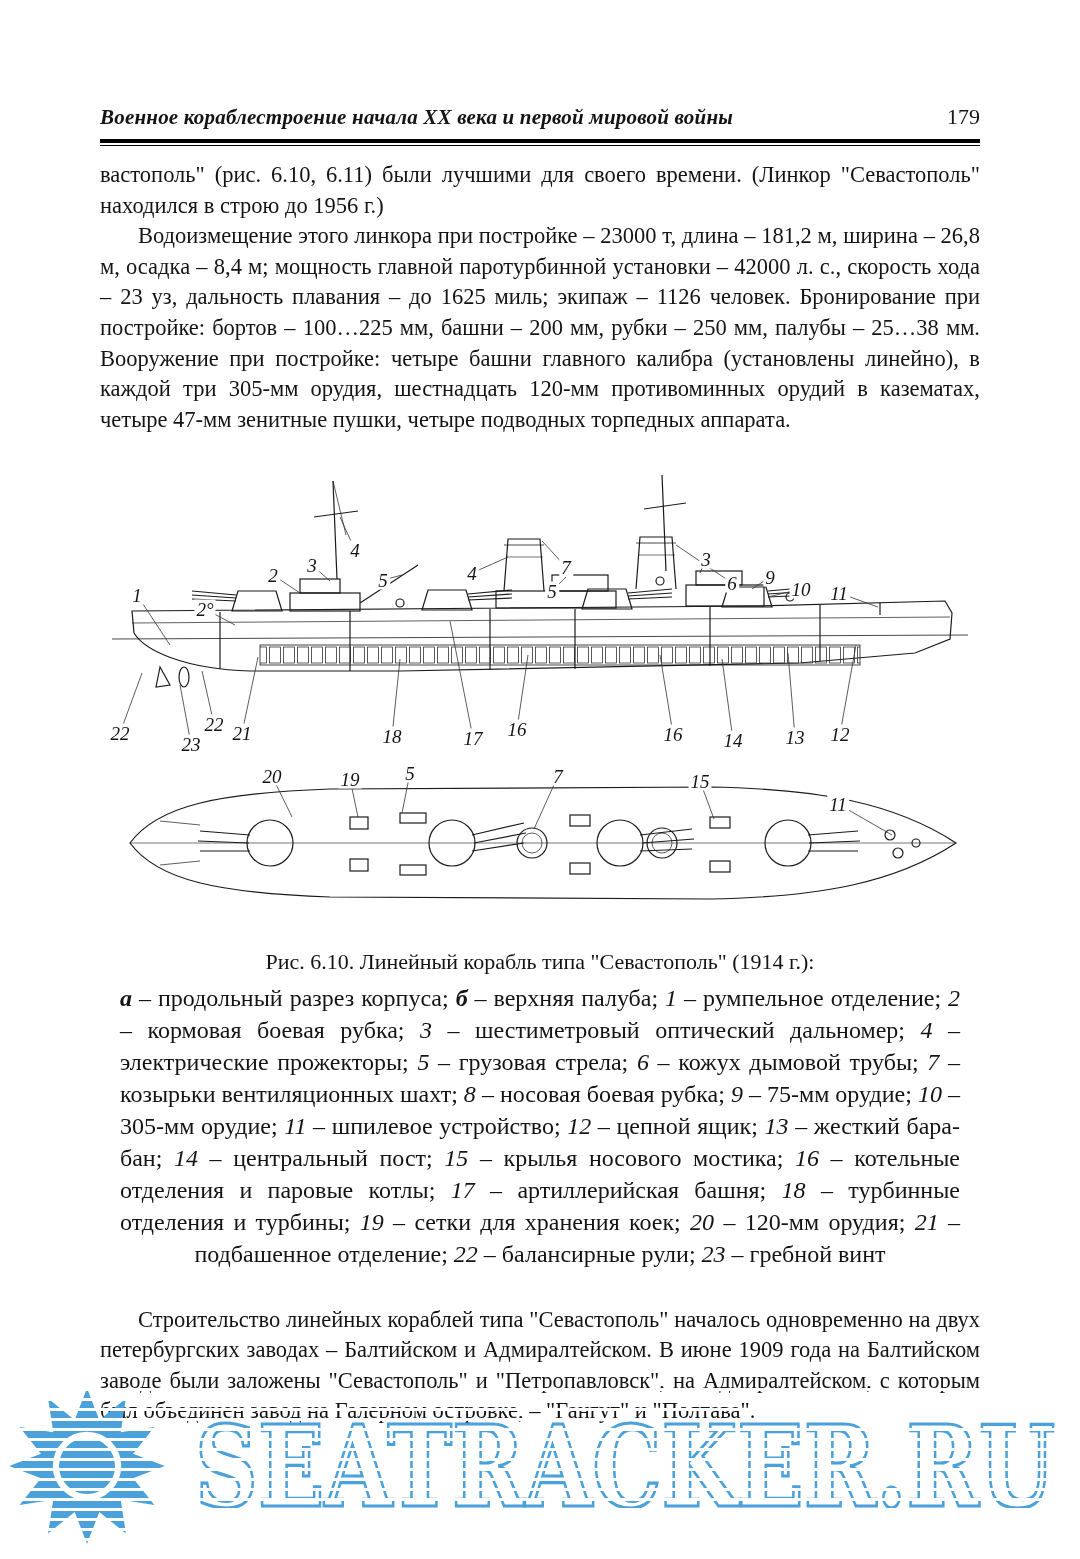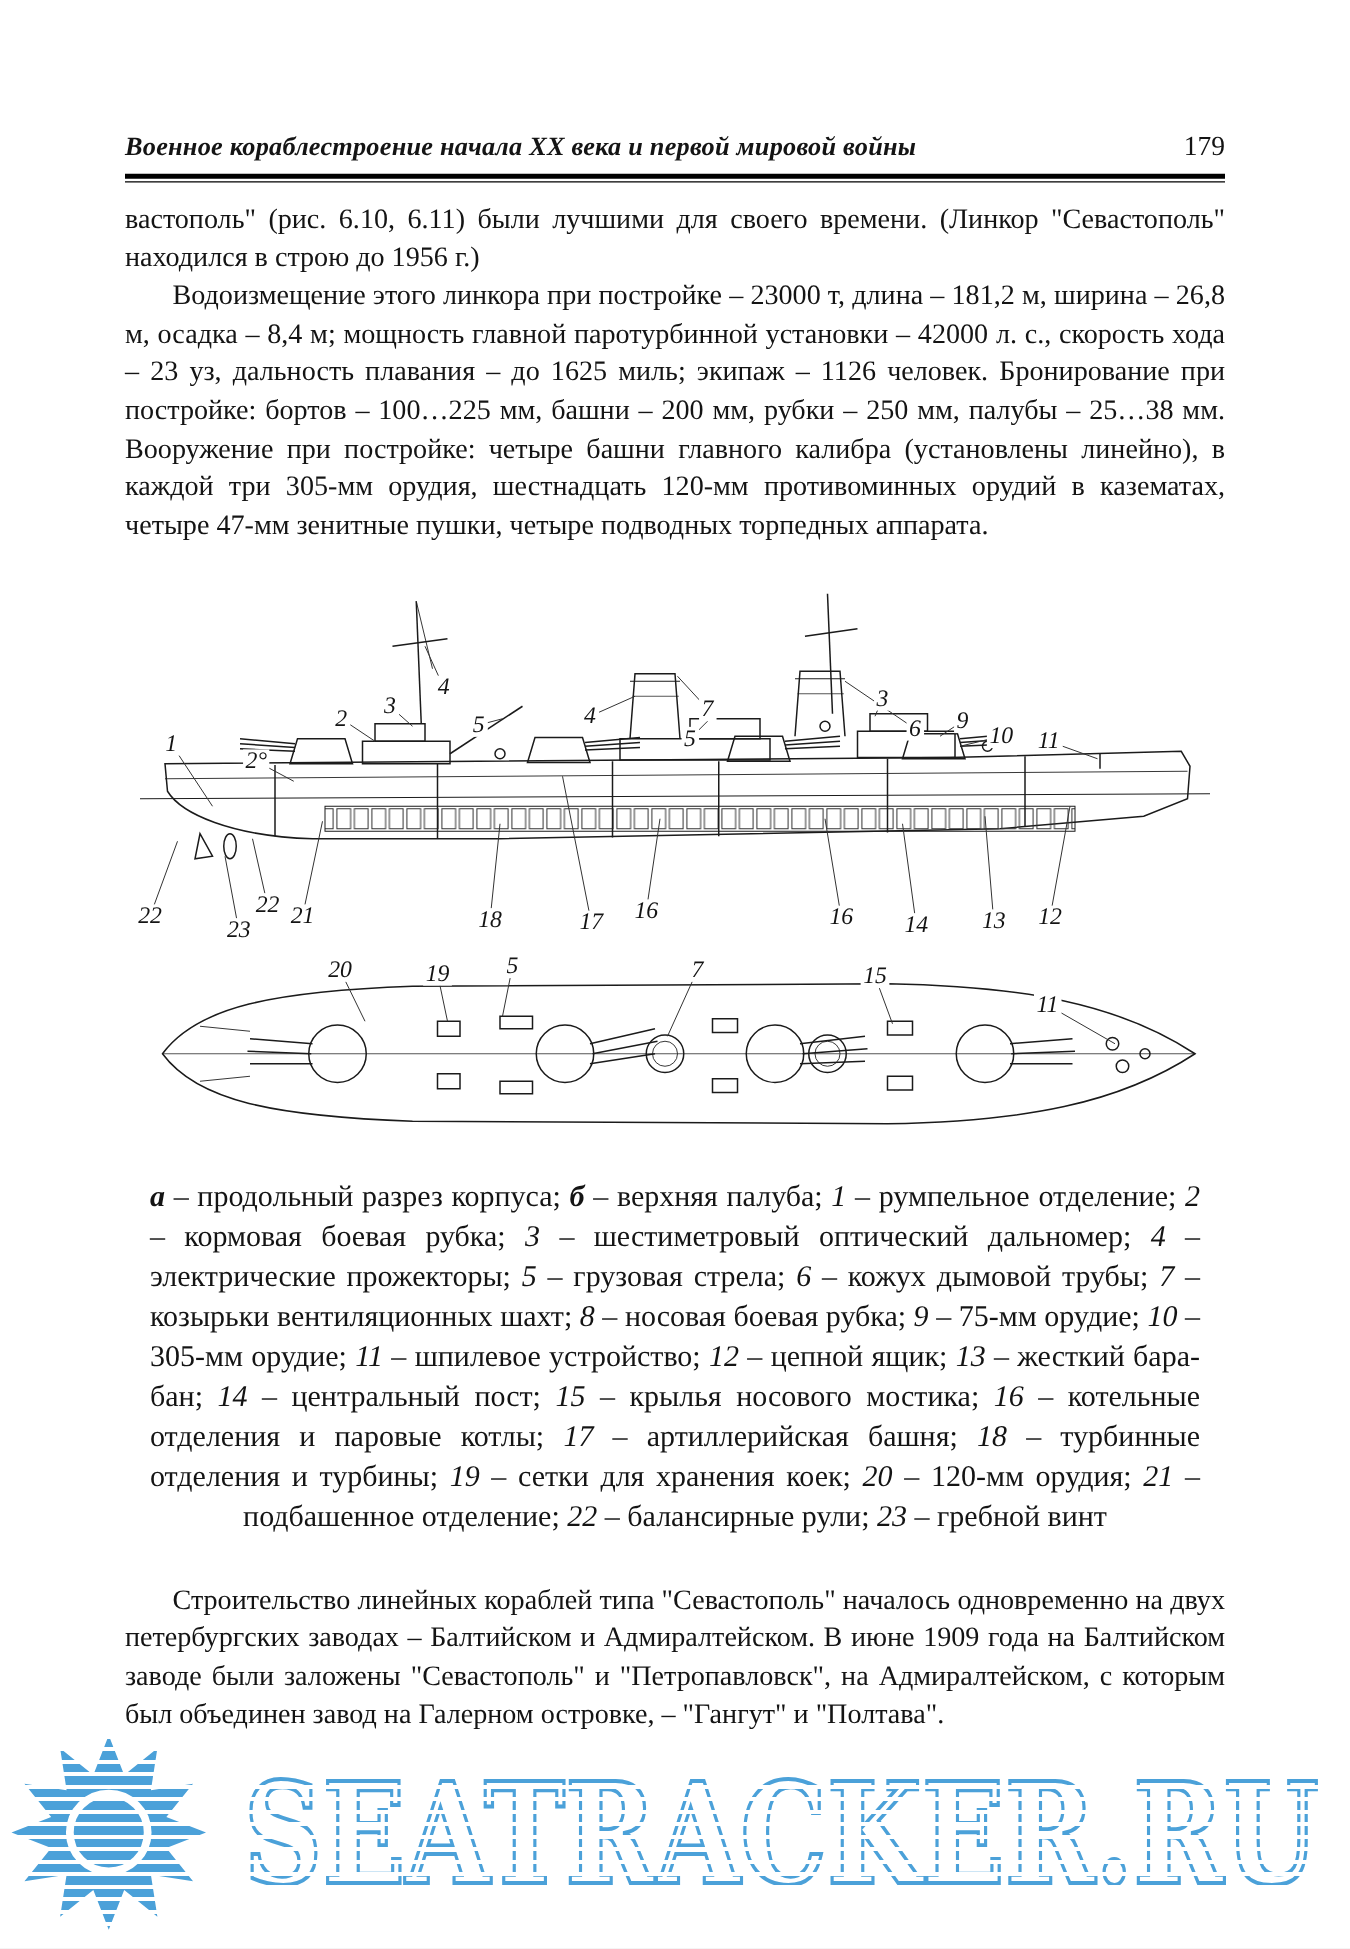--- a/index.html
+++ b/index.html
@@ -225,20 +225,21 @@
             <line x1="695" y1="292" x2="688" y2="208" stroke="#333" stroke-width="0.8"></line>
             <line x1="740" y1="289" x2="756" y2="200" stroke="#333" stroke-width="0.8"></line>
             <line x1="172" y1="331" x2="192" y2="372" stroke="#333" stroke-width="0.8"></line>
             <line x1="250" y1="334" x2="258" y2="372" stroke="#333" stroke-width="0.8"></line>
             <line x1="310" y1="328" x2="302" y2="368" stroke="#333" stroke-width="0.8"></line>
             <line x1="458" y1="331" x2="434" y2="384" stroke="#333" stroke-width="0.8"></line>
             <line x1="600" y1="336" x2="614" y2="374" stroke="#333" stroke-width="0.8"></line>
             <line x1="738" y1="359" x2="792" y2="390" stroke="#333" stroke-width="0.8"></line>
           </svg>
       <span class="fig-label" style="left: 37px; top: 150px;">1</span><span class="fig-label" style="left: 105px; top: 164px;">2°</span><span class="fig-label" style="left: 173px; top: 130px;">2</span><span class="fig-label" style="left: 212px; top: 120px;">3</span><span class="fig-label" style="left: 255px; top: 105px;">4</span><span class="fig-label" style="left: 283px; top: 135px;">5</span><span class="fig-label" style="left: 372px; top: 128px;">4</span><span class="fig-label" style="left: 466px; top: 122px;">7</span><span class="fig-label" style="left: 452px; top: 146px;">5</span><span class="fig-label" style="left: 606px; top: 114px;">3</span><span class="fig-label" style="left: 632px; top: 138px;">6</span><span class="fig-label" style="left: 670px; top: 132px;">9</span><span class="fig-label" style="left: 701px; top: 144px;">10</span><span class="fig-label" style="left: 739px; top: 148px;">11</span><span class="fig-label" style="left: 20px; top: 288px;">22</span><span class="fig-label" style="left: 91px; top: 299px;">23</span><span class="fig-label" style="left: 114px; top: 279px;">22</span><span class="fig-label" style="left: 142px; top: 288px;">21</span><span class="fig-label" style="left: 292px; top: 291px;">18</span><span class="fig-label" style="left: 373px; top: 293px;">17</span><span class="fig-label" style="left: 417px; top: 284px;">16</span><span class="fig-label" style="left: 573px; top: 289px;">16</span><span class="fig-label" style="left: 633px; top: 295px;">14</span><span class="fig-label" style="left: 695px; top: 292px;">13</span><span class="fig-label" style="left: 740px; top: 289px;">12</span><span class="fig-label" style="left: 172px; top: 331px;">20</span><span class="fig-label" style="left: 250px; top: 334px;">19</span><span class="fig-label" style="left: 310px; top: 328px;">5</span><span class="fig-label" style="left: 458px; top: 331px;">7</span><span class="fig-label" style="left: 600px; top: 336px;">15</span><span class="fig-label" style="left: 738px; top: 359px;">11</span></div>
+      <figcaption>Рис. 6.10. Линейный корабль типа "Севастополь" (1914 г.):</figcaption>
       <div class="legend"><span><i style="font-weight: bold;">а</i> – продольный разрез корпуса; </span><span><i style="font-weight: bold;">б</i> – верхняя палуба; </span><span><i>1</i> – румпельное отделение; </span><span><i>2</i> – кормовая боевая рубка; </span><span><i>3</i> – шестиметровый оптический дальномер; </span><span><i>4</i> – электрические прожекторы; </span><span><i>5</i> – грузовая стрела; </span><span><i>6</i> – кожух дымовой трубы; </span><span><i>7</i> – козырьки вентиляционных шахт; </span><span><i>8</i> – носовая боевая рубка; </span><span><i>9</i> – 75-мм орудие; </span><span><i>10</i> – 305-мм орудие; </span><span><i>11</i> – шпилевое устройство; </span><span><i>12</i> – цепной ящик; </span><span><i>13</i> – жесткий бара-бан; </span><span><i>14</i> – центральный пост; </span><span><i>15</i> – крылья носового мостика; </span><span><i>16</i> – котельные отделения и паровые котлы; </span><span><i>17</i> – артиллерийская башня; </span><span><i>18</i> – турбинные отделения и турбины; </span><span><i>19</i> – сетки для хранения коек; </span><span><i>20</i> – 120-мм орудия; </span><span><i>21</i> – подбашенное отделение; </span><span><i>22</i> – балансирные рули; </span><span><i>23</i> – гребной винт</span></div>
     </figure>
 
     <p class="body-text closing">Строительство линейных кораблей типа "Севастополь" началось одновременно на двух петербургских заводах – Балтийском и Адмиралтейском. В июне 1909 года на Балтийском заводе были заложены "Севастополь" и "Петропавловск", на Адмиралтейском, с которым был объединен завод на Галерном островке, – "Гангут" и "Полтава".</p>
   </main>
 
   <div class="watermark">
     <svg class="wm-sun" viewBox="0 0 160 160" width="166" height="166" xmlns="http://www.w3.org/2000/svg">
       <polygon fill="#4ba1d9" points="155,80 124.4,91.9 145,117.5 112.5,112.5 117.5,145 91.9,124.4 80,155 68.1,124.4 42.5,145 47.5,112.5 15,117.5 35.6,91.9 5,80 35.6,68.1 15,42.5 47.5,47.5 42.5,15 68.1,35.6 80,5 91.9,35.6 117.5,15 112.5,47.5 145,42.5 124.4,68.1"></polygon>
       <circle cx="80" cy="80" r="30" fill="none" stroke="#ffffff" stroke-width="6"></circle>

